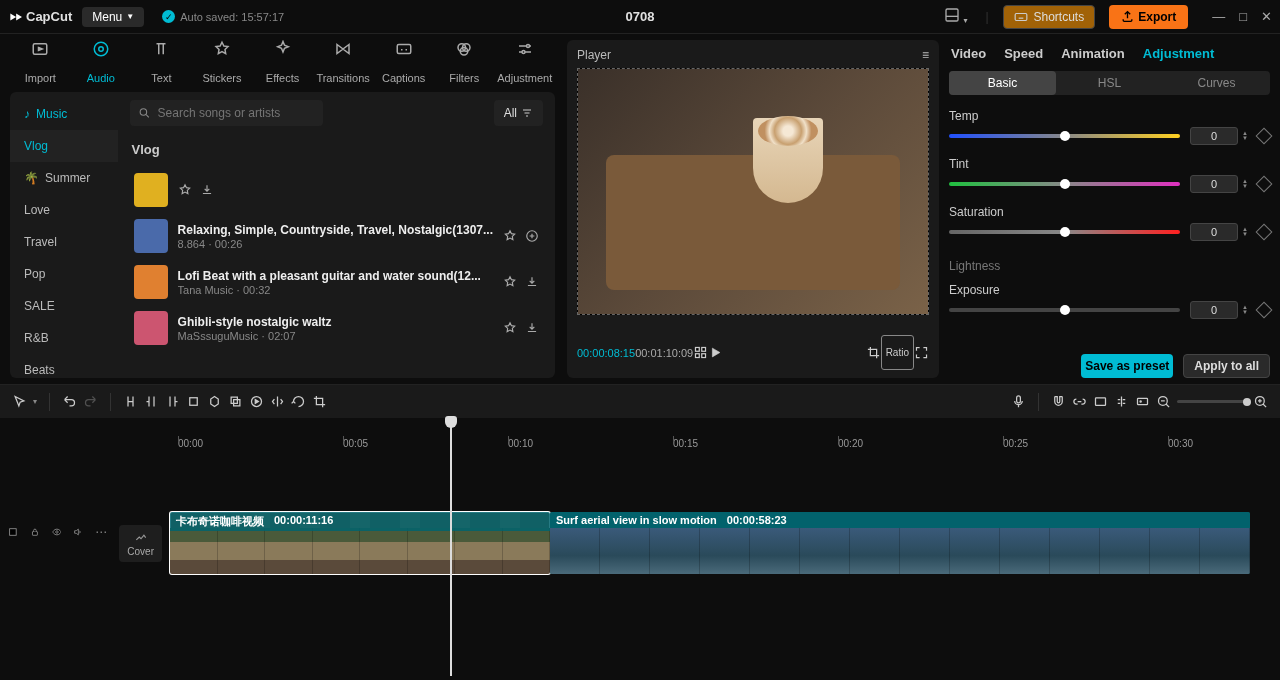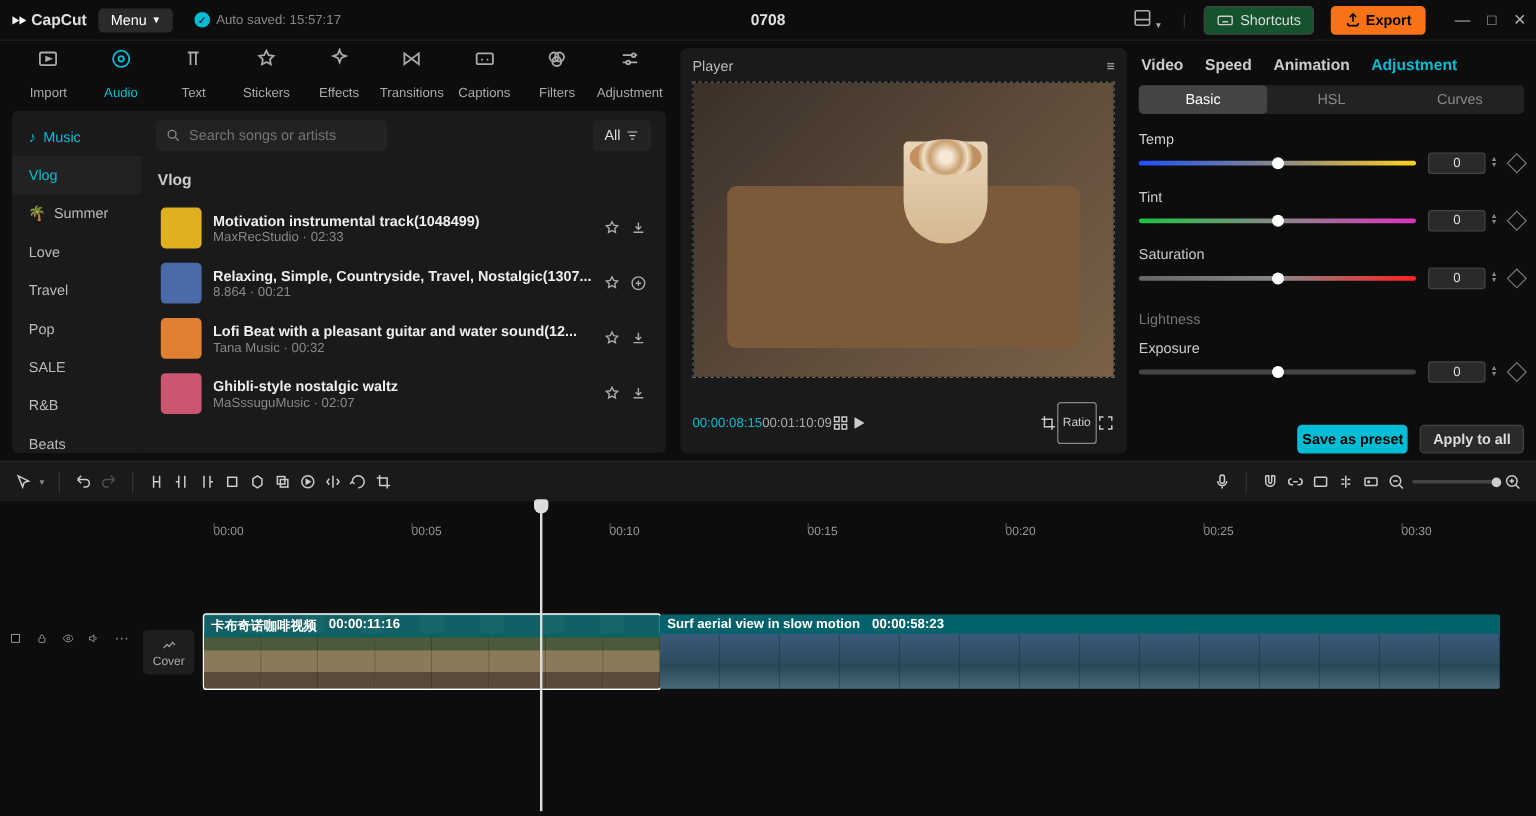--- a/index.html
+++ b/index.html
@@ -5,21 +5,21 @@
 * { margin: 0; padding: 0; box-sizing: border-box; font-family: -apple-system, BlinkMacSystemFont, "Segoe UI", Arial, sans-serif; }
 body { background: #0d0d0d; color: #e0e0e0; width: 1280px; height: 680px; overflow: hidden; font-size: 12px; }
 .titlebar { height: 34px; background: #0d0d0d; display: flex; align-items: center; padding: 0 8px; gap: 10px; border-bottom: 1px solid #222; }
 .logo { display: flex; align-items: center; gap: 4px; font-weight: 600; font-size: 13px; }
 .logo svg { width: 14px; height: 14px; }
 .menu-btn { background: #2a2a2a; border: none; color: #fff; padding: 3px 10px; border-radius: 4px; font-size: 12px; display: flex; align-items: center; gap: 4px; cursor: pointer; }
 .autosave { color: #888; font-size: 11px; display: flex; align-items: center; gap: 5px; margin-left: 8px; }
 .autosave-check { width: 13px; height: 13px; border-radius: 50%; background: #00bcd4; display: flex; align-items: center; justify-content: center; font-size: 9px; color: #000; }
 .title-center { position: absolute; left: 50%; transform: translateX(-50%); font-weight: 600; font-size: 13px; }
 .title-right { margin-left: auto; display: flex; align-items: center; gap: 14px; }
-.shortcuts-btn { background: #14532d; border: 1px solid #444; color: #ddd; padding: 4px 10px; border-radius: 4px; font-size: 12px; display: flex; align-items: center; gap: 6px; cursor: pointer; }
+.shortcuts-btn { background: #a16207; border: 1px solid #444; color: #ddd; padding: 4px 10px; border-radius: 4px; font-size: 12px; display: flex; align-items: center; gap: 6px; cursor: pointer; }
 .export-btn { background: #f97316; border: none; color: #000; padding: 5px 12px; border-radius: 4px; font-weight: 600; font-size: 12px; display: flex; align-items: center; gap: 4px; cursor: pointer; }
 .win-controls { display: flex; gap: 14px; margin-left: 10px; }
 .win-controls span { cursor: pointer; color: #aaa; font-size: 13px; }
 .icon-btn { background: none; border: none; color: #aaa; cursor: pointer; padding: 2px 4px; }
 
 .main { display: flex; height: 350px; }
 .left-panel { width: 565px; display: flex; flex-direction: column; padding: 6px 10px 6px 10px; }
 .asset-tabs { display: flex; gap: 0; height: 44px; margin-bottom: 8px; }
 .asset-tab { flex: 1; display: flex; flex-direction: column; align-items: center; justify-content: center; gap: 14px; color: #aaa; cursor: pointer; font-size: 11px; }
 .asset-tab.active { color: #00bcd4; }
@@ -244,38 +244,34 @@
               <span>All</span> 
               <svg width="12" height="12" viewBox="0 0 24 24" fill="none" stroke="#ccc" stroke-width="2">
                 <path d="M4 6h16M7 12h10M10 18h4"></path>
               </svg>
             </button>
         </div>
         <div class="asset-section-title">Vlog</div>
         <div id="track-list">
             <div class="track-item">
        <div class="track-thumb" style="background:#e0b020;"></div>
-       <div class="track-info">
-         <div class="track-title">Motivation instrumental track(1048499)</div>
-         <div class="track-meta">MaxRecStudio · 02:33</div>
-       </div>
        <div class="track-actions">
                 <svg viewBox="0 0 24 24" fill="none" stroke-width="2">
                   <path d="M12 3l2.5 5 5.5.8-4 3.9.9 5.5L12 15.5 7.1 18.2 8 12.7 4 8.8l5.5-.8z"></path>
                 </svg>
                 <svg viewBox="0 0 24 24" fill="none" stroke-width="2">
                   <path d="M12 4v10M8 10l4 4 4-4M5 18h14"></path>
                 </svg>
               </div>
      </div>
             <div class="track-item">
        <div class="track-thumb" style="background:#4a6aaa;"></div>
        <div class="track-info">
          <div class="track-title">Relaxing, Simple, Countryside, Travel, Nostalgic(1307...</div>
-         <div class="track-meta">8.864 · 00:21</div>
+         <div class="track-meta">8.864 · 00:26</div>
        </div>
        <div class="track-actions">
                 <svg viewBox="0 0 24 24" fill="none" stroke-width="2">
                   <path d="M12 3l2.5 5 5.5.8-4 3.9.9 5.5L12 15.5 7.1 18.2 8 12.7 4 8.8l5.5-.8z"></path>
                 </svg>
                 <svg viewBox="0 0 24 24" fill="none" stroke-width="2">
                   <circle cx="12" cy="12" r="9"></circle>
                   <path d="M12 8v8M8 12h8"></path>
                 </svg>
               </div>

